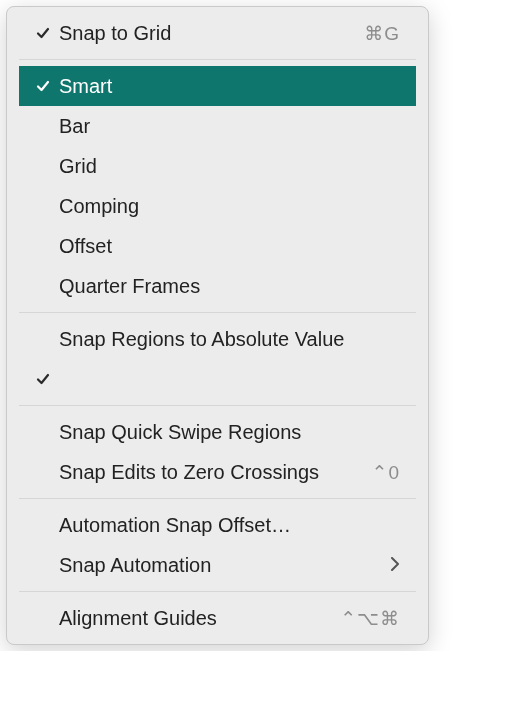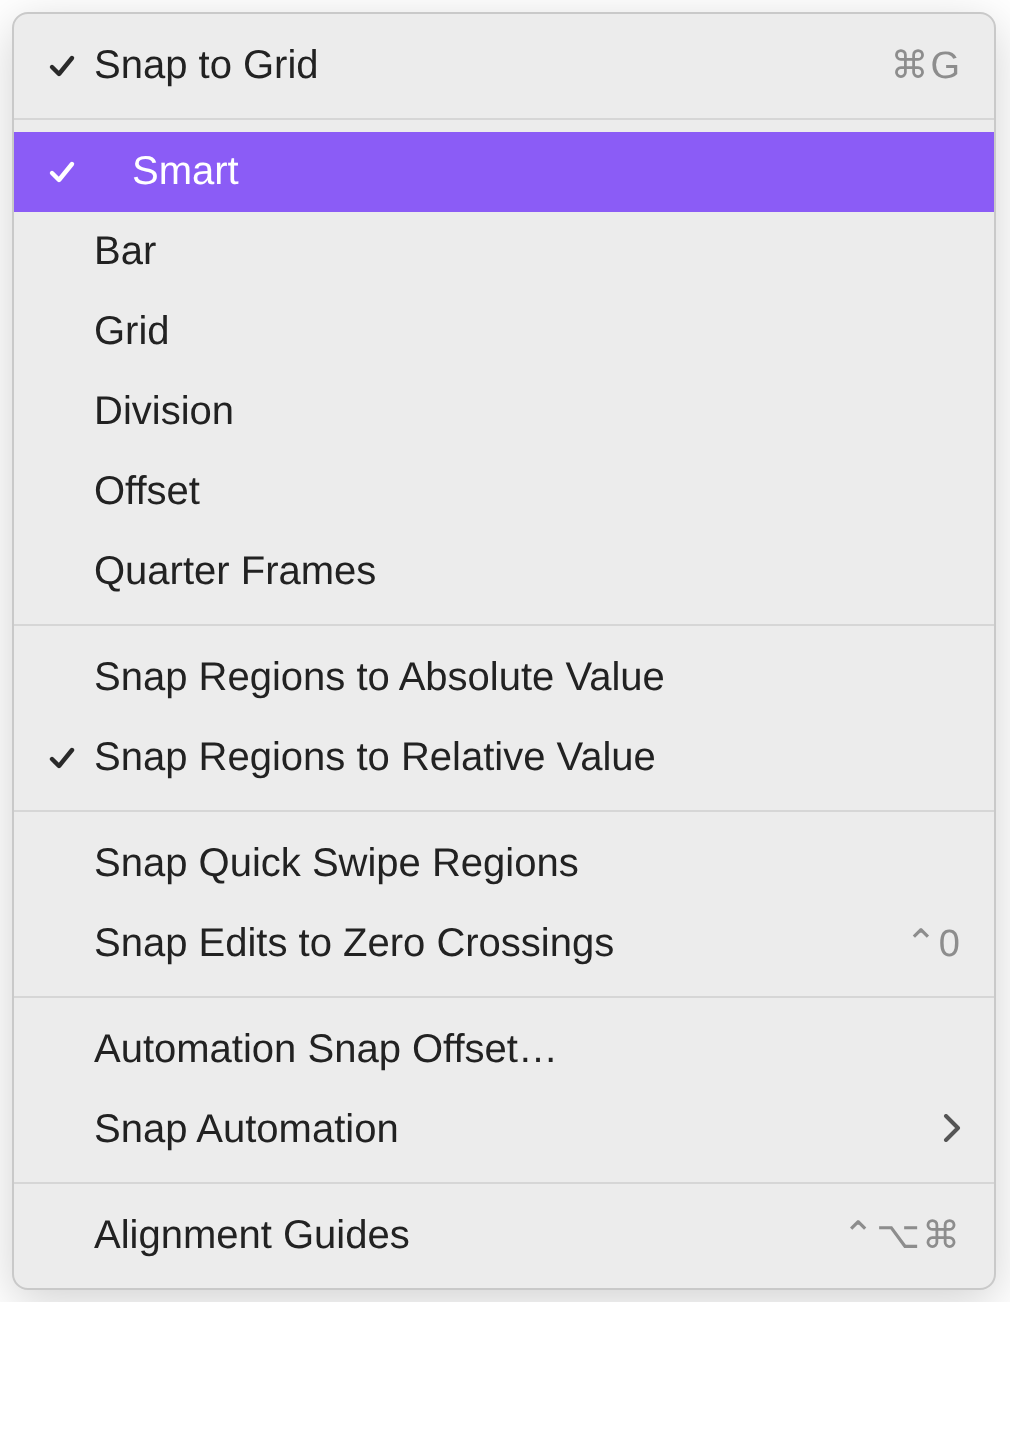--- a/index.html
+++ b/index.html
@@ -8,22 +8,22 @@
       font-size: 20px;
       background: #fff;
       padding: 6px;
       width: 505px;
     }
     .menu {
       background: #ececec;
       border: 1px solid #c9c9c9;
       border-radius: 8px;
       box-shadow: 0 6px 24px rgba(0,0,0,0.18);
-      padding: 6px 0;
-      width: 492px;
+      padding: 6px 12px;
+      width: 423px;
     }
     .item {
       display: flex;
       align-items: center;
       height: 40px;
       padding: 0 16px 0 8px;
       cursor: default;
     }
     .item .check {
       width: 32px;
@@ -31,22 +31,21 @@
       justify-content: center;
       align-items: center;
       color: #2a2a2a;
     }
     .item.selected .check { color: #fff; }
     .item .label {
       flex: 1;
       color: #222;
     }
     .item.selected {
-      background: #8b5cf6;
-      gap: 19px;
+      background: #0f766e;
     }
     .item.selected .label { color: #fff; }
     .item .shortcut {
       color: #8d8d8d;
       font-size: 19px;
       letter-spacing: 1px;
       display: flex;
       align-items: center;
       gap: 2px;
     }
@@ -89,21 +88,21 @@
   <div class="item">
     <span class="check"></span>
     <span class="label">Bar</span>
   </div>
   <div class="item">
     <span class="check"></span>
     <span class="label">Grid</span>
   </div>
   <div class="item">
     <span class="check"></span>
-    <span class="label">Division</span>
+    <span class="label">Comping</span>
   </div>
   <div class="item">
     <span class="check"></span>
     <span class="label">Offset</span>
   </div>
   <div class="item">
     <span class="check"></span>
     <span class="label">Quarter Frames</span>
   </div>
 
@@ -112,21 +111,20 @@
   <div class="item">
     <span class="check"></span>
     <span class="label">Snap Regions to Absolute Value</span>
   </div>
   <div class="item">
     <span class="check">
         <svg width="16" height="16" viewBox="0 0 16 16">
           <path d="M3 8.5 L6.5 12 L13 4" fill="none" stroke="#2a2a2a" stroke-width="2.2" stroke-linecap="round" stroke-linejoin="round"></path>
         </svg>
       </span>
-    <span class="label">Snap Regions to Relative Value</span>
   </div>
 
   <div class="separator"></div>
 
   <div class="item">
     <span class="check"></span>
     <span class="label">Snap Quick Swipe Regions</span>
   </div>
   <div class="item">
     <span class="check"></span>

